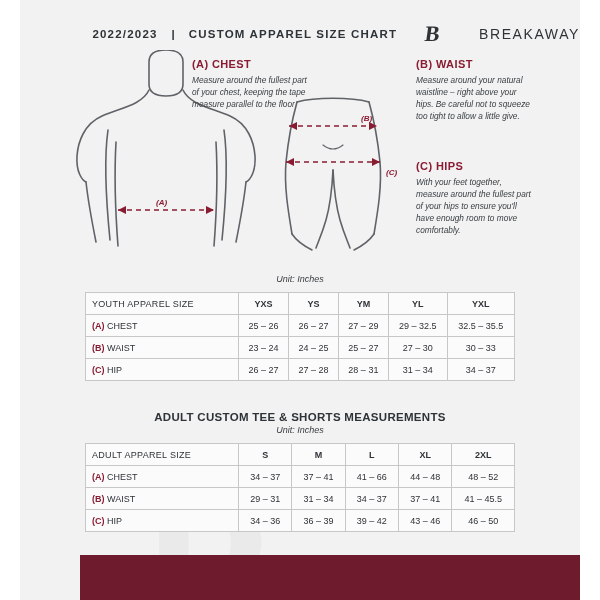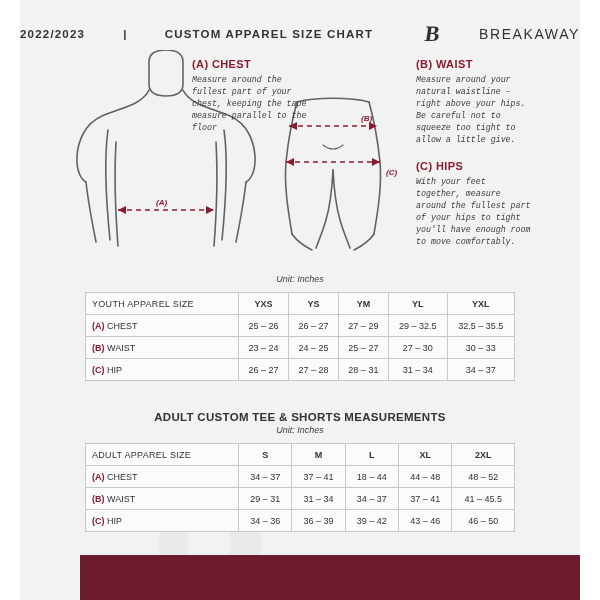--- a/index.html
+++ b/index.html
@@ -50,21 +50,21 @@
   }
 
   
   .header {
     position: absolute;
     left: 0; top: 18px;
     width: 560px;
     height: 32px;
     display: flex;
     align-items: center;
-    justify-content: space-between;
+    justify-content: flex-end;
     gap: 10px;
   }
   .hdr-text {
     font-size: 11.5px;
     font-weight: bold;
     letter-spacing: 1.2px;
     color: #2e3338;
   }
   .hdr-sep {
     font-size: 11.5px;
@@ -110,21 +110,20 @@
     font-weight: bold;
     color: #8a1c32;
     letter-spacing: 0.4px;
     margin-bottom: 4px;
   }
   .ann-body {
     font-size: 8.3px;
     font-style: italic;
     color: #3b4045;
     line-height: 1.45;
-    font-family: Liberation Mono, monospace;
   }
   .tag {
     position: absolute;
     font-size: 8px;
     font-weight: bold;
     font-style: italic;
     color: #8a1c32;
   }
 
   
@@ -255,21 +254,21 @@
         <div class="ann-body">Measure around the fullest part of your chest, keeping the tape measure parallel to the floor</div>
       </div>
 
       <div class="ann" style="left:396px; top:8px; width:115px;">
         <div class="ann-title">(B) WAIST</div>
         <div class="ann-body">Measure around your natural waistline – right above your hips. Be careful not to squeeze too tight to allow a little give.</div>
       </div>
 
       <div class="ann" style="left:396px; top:110px; width:115px;">
         <div class="ann-title">(C) HIPS</div>
-        <div class="ann-body">With your feet together, measure around the fullest part of your hips to tight you'll have enough room to move comfortably.</div>
+        <div class="ann-body">With your feet together, measure around the fullest part of your hips to ensure you'll have enough room to move comfortably.</div>
       </div>
     </div>
 
     <div class="section" style="top:272px;">
       <div class="sec-sub">Unit: Inches</div>
       <table>
         <thead>
           <tr>
             <th class="rowhead">YOUTH APPAREL SIZE</th>
             <th class="colhead">YXS</th>
@@ -320,21 +319,21 @@
             <th class="colhead">L</th>
             <th class="colhead">XL</th>
             <th class="colhead">2XL</th>
           </tr>
         </thead>
         <tbody>
           <tr>
             <td class="rowhead"><span class="lbl">(A)</span> <span>CHEST</span></td>
             <td>34 – 37</td>
             <td>37 – 41</td>
-            <td>18 – 44</td>
+            <td>41 – 66</td>
             <td>44 – 48</td>
             <td>48 – 52</td>
           </tr>
           <tr>
             <td class="rowhead"><span class="lbl">(B)</span> <span>WAIST</span></td>
             <td>29 – 31</td>
             <td>31 – 34</td>
             <td>34 – 37</td>
             <td>37 – 41</td>
             <td>41 – 45.5</td>

